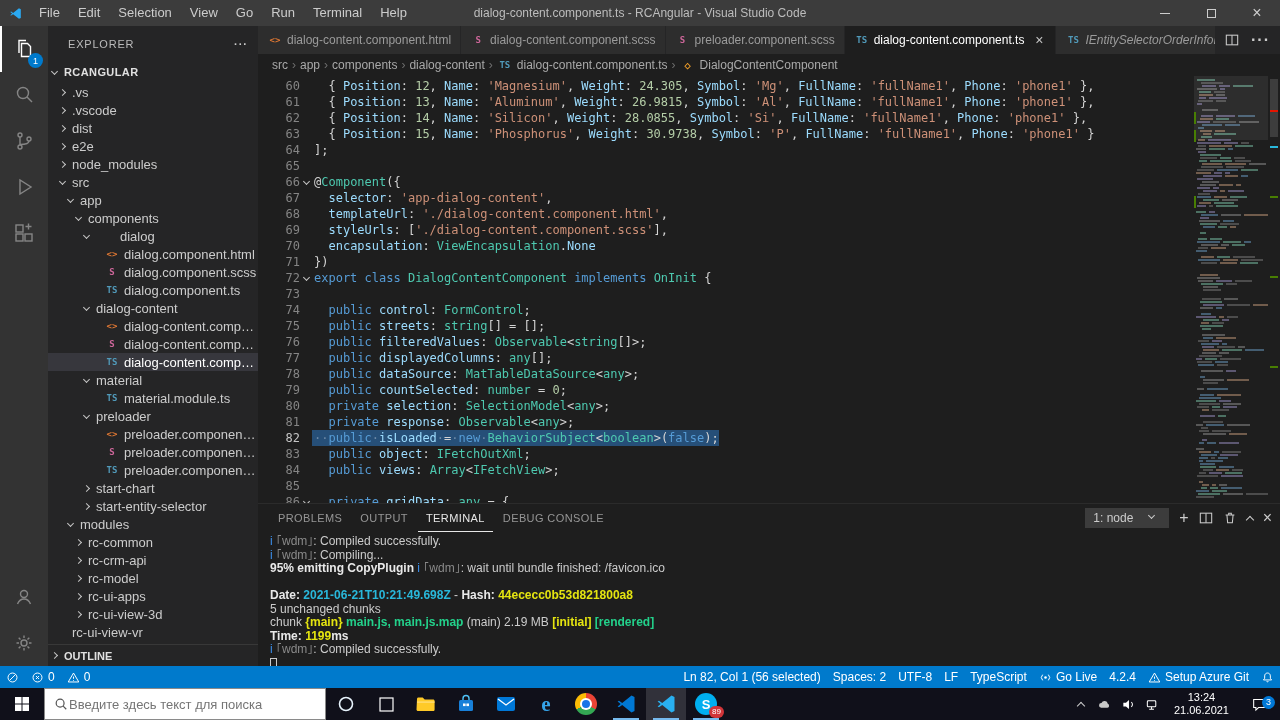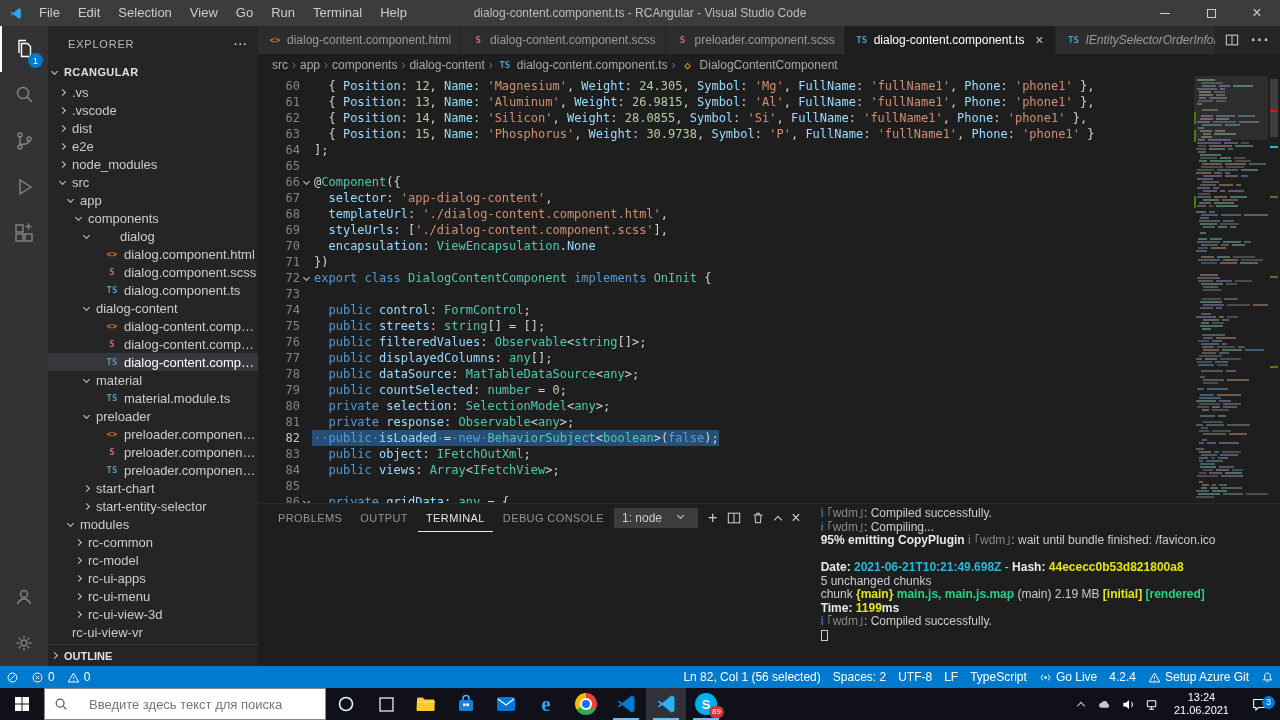--- a/index.html
+++ b/index.html
@@ -90,21 +90,21 @@
 
   .minimap{width:74px;flex:none;position:relative;padding-top:3px;overflow:hidden}
   .mm-row{height:3px;font-size:0;white-space:nowrap}
   .mm-slider{position:absolute;left:0;right:0;top:0;height:64px;background:rgba(255,255,255,.07)}
   .mm-git{position:absolute;left:0;width:2px;background:#487e02}
   .ruler{width:12px;flex:none;position:relative;background:#1e1e1e}
   .ruler-slider{position:absolute;top:3px;left:2px;width:8px;height:58px;background:rgba(121,121,121,.35)}
   .ruler-mark{position:absolute;left:2px;width:8px;height:2px}
 
   
-  .panel{height:163px;flex:none;display:flex;flex-direction:row;background:#1e1e1e;border-top:1px solid #2b2b2b}
+  .panel{height:163px;flex:none;display:flex;flex-direction:column;background:#1e1e1e;border-top:1px solid #2b2b2b}
   .panel-header{height:28px;flex:none;display:flex;align-items:center;padding:0 8px 0 12px}
   .panel-tab{font-size:11px;letter-spacing:.4px;color:#969696;padding:0 8px;height:28px;line-height:28px;margin-right:2px}
   .panel-tab.active{color:#e7e7e7;border-bottom:1px solid #e7e7e7}
   .panel-actions{margin-left:auto;display:flex;align-items:center;gap:10px;color:#cccccc}
   .shell-select{background:#3c3c3c;font-size:12px;height:20px;line-height:20px;padding:0 22px 0 8px;position:relative;min-width:84px}
   .shell-select .chev{position:absolute;right:8px;top:7px;border-color:#cccccc}
   .pa-icon{font-size:14px;line-height:14px}
   .pa-plus::before{content:"+";font-size:16px}
   .pa-icon svg{width:14px;height:14px;stroke:#cccccc;fill:none;stroke-width:1.2}
   .chev-up{display:inline-block;width:6px;height:6px;border-left:1px solid #cccccc;border-top:1px solid #cccccc;transform:rotate(45deg);margin-top:3px}
@@ -123,21 +123,21 @@
   
   .statusbar{height:22px;background:#007acc;color:#ffffff;display:flex;align-items:center;font-size:12px}
   .sb-group{display:flex;height:22px}
   .sb-right{margin-left:auto}
   .sb-item{display:flex;align-items:center;gap:4px;padding:0 6px;height:22px;white-space:nowrap}
   .sb-item svg{width:13px;height:13px;stroke:#ffffff;fill:none;stroke-width:1.2}
 
   
   .taskbar{height:32px;background:#10101a;display:flex;align-items:stretch;color:#ffffff}
   .tb-btn{width:44px;display:flex;align-items:center;justify-content:center}
-  .tb-search{width:282px;background:#ffffff;border:1px solid #8a8a8a;display:flex;align-items:center;padding:0 9px;gap:21px}
+  .tb-search{width:282px;background:#ffffff;border:1px solid #8a8a8a;display:flex;align-items:center;padding:0 9px;gap:1px}
   .tb-search svg{width:14px;height:14px;stroke:#555;fill:none;stroke-width:1.4;flex:none}
   .tb-search input{border:none;outline:none;font-size:13px;flex:1;min-width:0;color:#333;background:transparent;
     font-family:"Liberation Sans","DejaVu Sans",sans-serif}
   .tb-app{width:40px;display:flex;align-items:center;justify-content:center;position:relative}
   .tb-app.open::after{content:"";position:absolute;bottom:0;left:7px;right:7px;height:2px;background:#76b9ed}
   .tb-app.active{background:rgba(255,255,255,.14)}
   .tb-app svg{width:24px;height:24px}
   .badge{position:absolute;right:2px;bottom:2px;background:#d13438;color:#fff;border-radius:8px;height:12px;
     min-width:12px;padding:0 3px;font-size:8px;line-height:12px;text-align:center}
   .chrome-ball{width:22px;height:22px;border-radius:50%;position:relative;
@@ -357,29 +357,29 @@
         <div class="tree-row" style="padding-left: 16px;">
           <span class="chev"></span>
           <span class="tree-label">modules</span>
         </div>
         <div class="tree-row" style="padding-left: 24px;">
           <span class="chev collapsed"></span>
           <span class="tree-label">rc-common</span>
         </div>
         <div class="tree-row" style="padding-left: 24px;">
           <span class="chev collapsed"></span>
+          <span class="tree-label">rc-crm-api</span>
+        </div>
+        <div class="tree-row" style="padding-left: 24px;">
+          <span class="chev collapsed"></span>
           <span class="tree-label">rc-model</span>
         </div>
         <div class="tree-row" style="padding-left: 24px;">
           <span class="chev collapsed"></span>
           <span class="tree-label">rc-ui-apps</span>
-        </div>
-        <div class="tree-row" style="padding-left: 24px;">
-          <span class="chev collapsed"></span>
-          <span class="tree-label">rc-ui-menu</span>
         </div>
         <div class="tree-row" style="padding-left: 24px;">
           <span class="chev collapsed"></span>
           <span class="tree-label">rc-ui-view-3d</span>
         </div>
         <div class="tree-row" style="padding-left: 24px;">
           <span class="tree-label">rc-ui-view-vr</span>
         </div>
       </div>
     <div class="outline-row">

